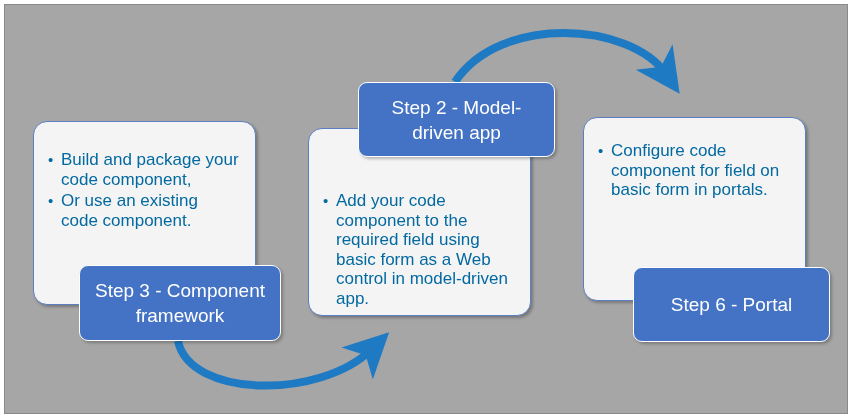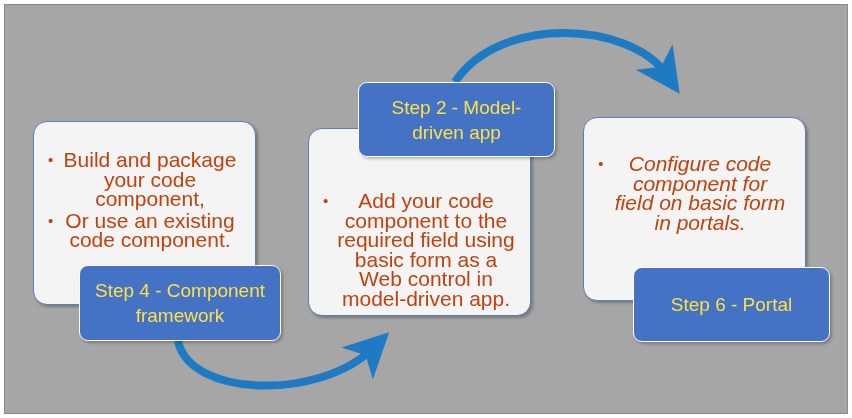--- a/index.html
+++ b/index.html
@@ -53,64 +53,63 @@
     box-sizing: border-box;
     box-shadow: 2px 2px 3px rgba(0,0,0,0.28);
   }
   .card-body {
     margin: 0;
     padding: 0;
     list-style: none;
   }
   .card-bullet {
     position: relative;
-    color: #c2410c;
-    font-size: 21px;
+    color: #0369a1;
+    font-size: 17px;
     line-height: 19.5px;
     padding-left: 13px;
     margin-bottom: 2px;
-    text-align: center;
   }
   .card-bullet::before {
     content: "\2022";
     position: absolute;
     left: 0;
     top: 0;
     font-size: 15px;
     line-height: 19.5px;
   }
 
   
   .step-label {
     position: absolute;
     background: #4472c4;
     border: 1.5px solid #ffffff;
     border-radius: 9px;
     box-sizing: border-box;
-    color: #fde047;
+    color: #ffffff;
     font-size: 19px;
     line-height: 25px;
     text-align: center;
     display: flex;
     align-items: center;
     justify-content: center;
     padding: 0 10px;
     box-shadow: 2px 2px 3px rgba(0,0,0,0.25);
   }
   .step-label span { display: block; }
 
   
   #card-1 { left: 33px;  top: 121px; width: 223px; height: 184px; }
   #card-1 .card-body { padding: 28px 16px 0 14px; }
 
   #card-2 { left: 308px; top: 128px; width: 223px; height: 188px; }
   #card-2 .card-body { padding: 62px 14px 0 14px; }
 
   #card-3 { left: 583px; top: 117px; width: 223px; height: 184px; }
-  #card-3 .card-body { padding: 36px 16px 0 14px; font-style: italic; }
+  #card-3 .card-body { padding: 23px 16px 0 14px; }
 
   #label-1 { left: 79px;  top: 265px; width: 202px; height: 76px; }
   #label-2 { left: 358px; top: 82px;  width: 197px; height: 75px; }
   #label-3 { left: 633px; top: 267px; width: 197px; height: 75px; }
 </style>
 </head>
 <body>
 
 <div id="canvas">
 
@@ -144,21 +143,21 @@
     </ul>
   </div>
 
   <div id="card-3" class="step-card">
     <ul class="card-body">
       <li class="card-bullet">Configure code component for field on basic form in portals.</li>
     </ul>
   </div>
 
   <div id="label-1" class="step-label">
-    <span>Step 4 - Component framework</span>
+    <span>Step 3 - Component framework</span>
   </div>
 
   <div id="label-2" class="step-label">
     <span>Step 2 - Model-driven app</span>
   </div>
 
   <div id="label-3" class="step-label">
     <span>Step 6 - Portal</span>
   </div>
 

